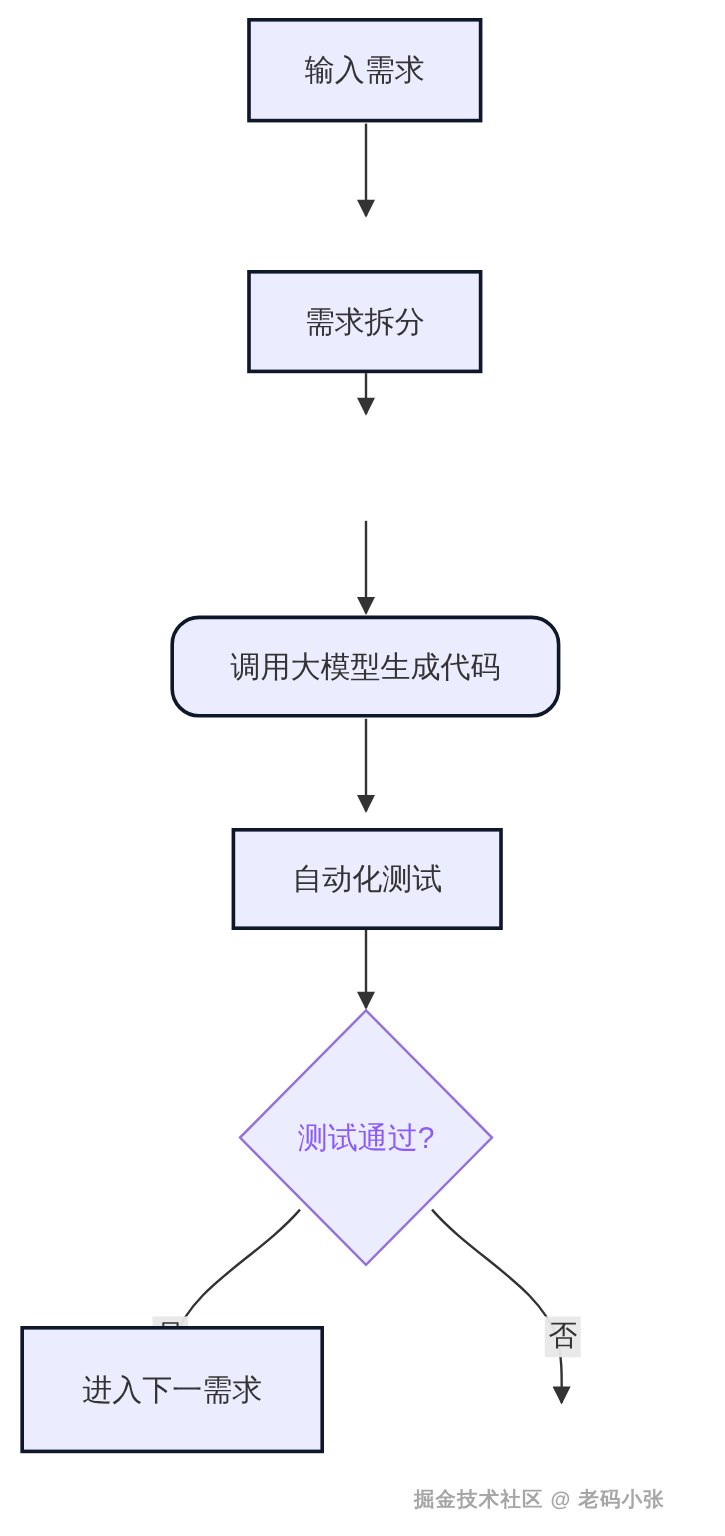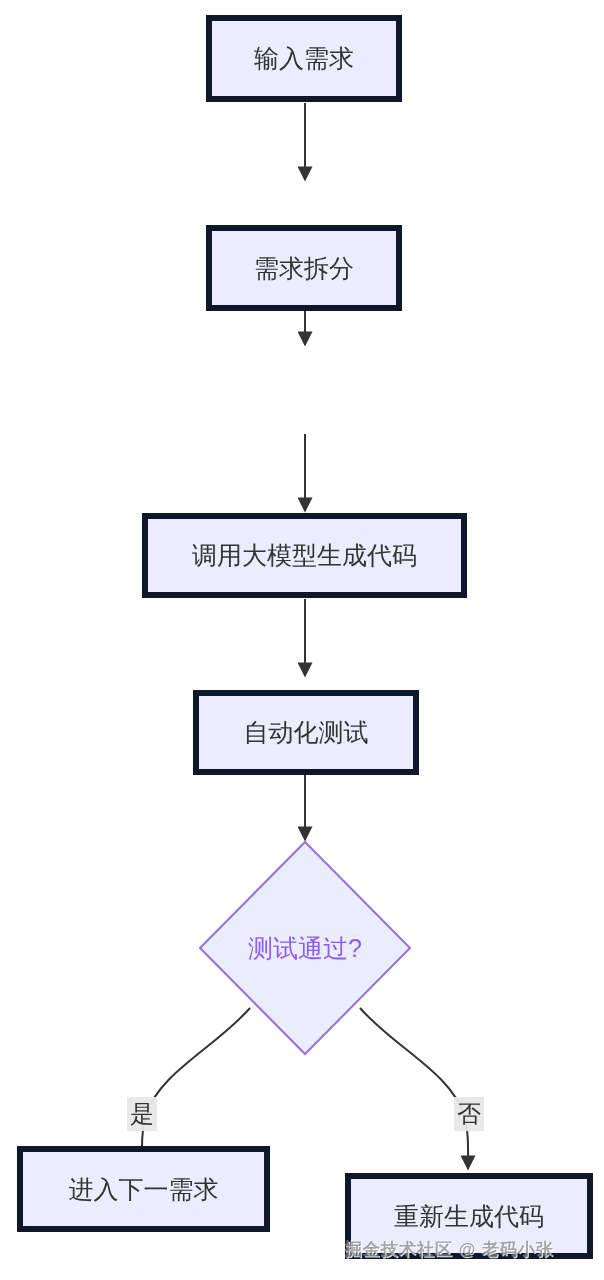--- a/index.html
+++ b/index.html
@@ -8,33 +8,33 @@
     width:604px;height:1280px;
     background:#ffffff;
     font-family:"Liberation Sans","DejaVu Sans",sans-serif;
     overflow:hidden;
   }
   #edge-layer{position:absolute;left:0;top:0;width:604px;height:1280px;}
   .node{
     position:absolute;
     box-sizing:border-box;
     background:#ECECFF;
-    border:6px solid #0f172a;
+    border:3px solid #0f172a;
     color:#333333;
     font-size:25px;
     display:flex;align-items:center;justify-content:center;
     text-align:center;
     white-space:nowrap;
   }
   .node-a{left:206px;top:15px;width:196px;height:87px;}
   .node-b{left:206px;top:182px;width:196px;height:86px;margin-top:43px;}
   .node-c{left:206px;top:347px;width:196px;height:86px;}
-  .node-d{left:142px;top:513px;width:325px;height:85px;}
+  .node-d{left:142px;top:513px;width:325px;height:85px;border-radius:24px;}
   .node-e{left:193px;top:678px;width:226px;height:85px;margin-top:12px;}
-  .node-g{left:17px;top:1146px;width:253px;height:86px;text-align:center;}
+  .node-g{left:17px;top:1105px;width:253px;height:106px;text-align:center;}
   .node-h{left:345px;top:1173px;width:248px;height:86px;}
   .diamond-label{
     position:absolute;left:305px;top:948px;
     transform:translate(-50%,-50%);
     color:#8b5cf6;font-size:25px;white-space:nowrap;
   }
   .edge-label{
     position:absolute;
     transform:translate(-50%,-50%);
     background:rgba(232,232,232,0.95);
@@ -86,17 +86,16 @@
   <div class="node node-b">需求拆分</div>
   <div class="node node-d">调用大模型生成代码</div>
   <div class="node node-e">自动化测试</div>
 
   <div class="diamond-label">测试通过?</div>
 
   <span class="edge-label edge-label-yes">是</span>
   <span class="edge-label edge-label-no">否</span>
 
   <div class="node node-g">进入下一需求</div>
-  <div class="node node-h">重新生成代码</div>
 
   <div class="watermark">掘金技术社区 @ 老码小张</div>
 
 </div>
 
 </body></html>

